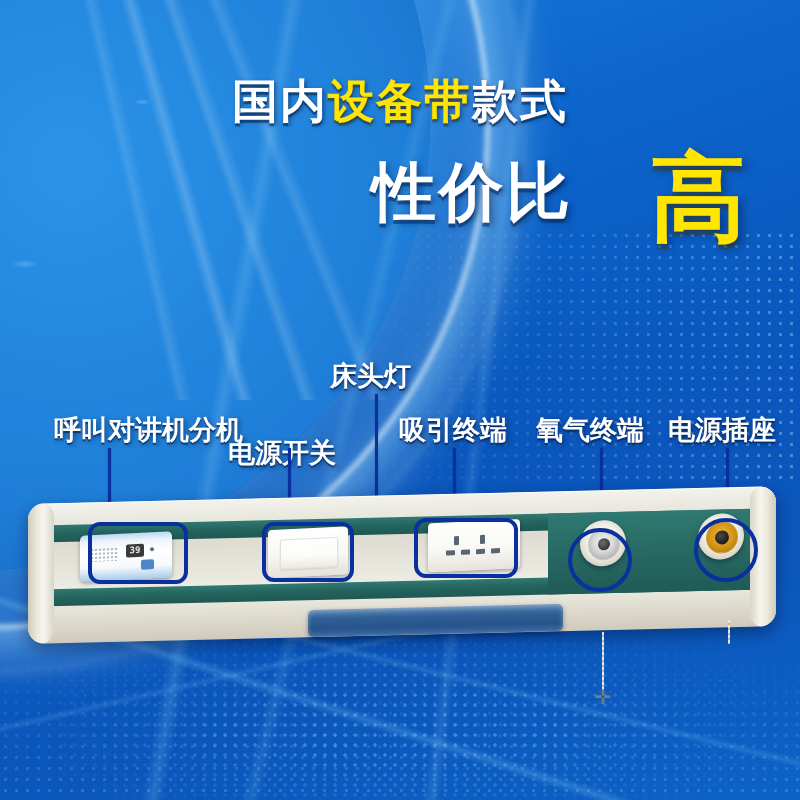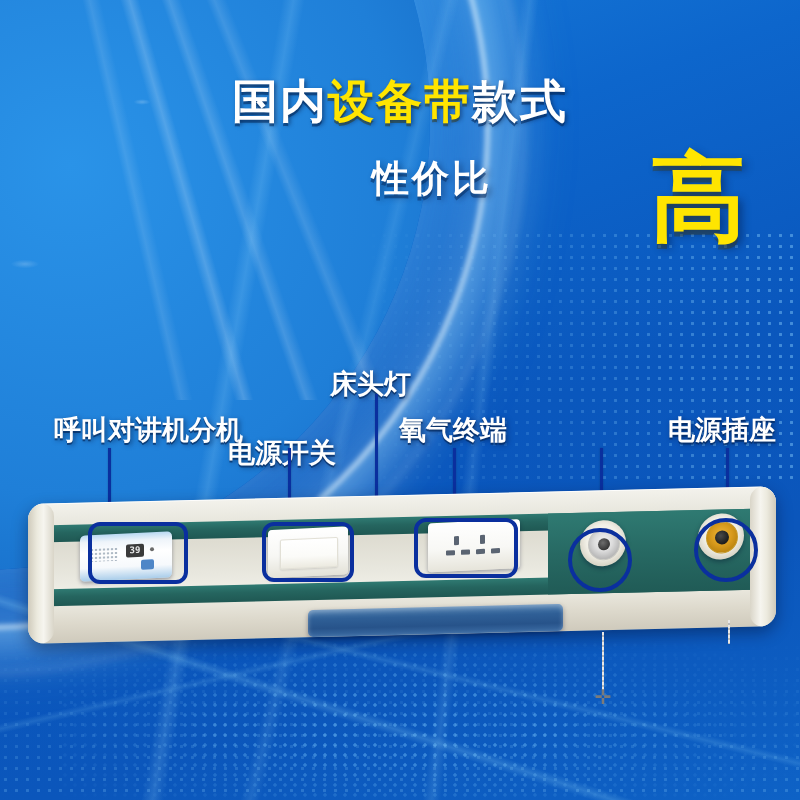--- a/index.html
+++ b/index.html
@@ -95,24 +95,23 @@
   .hl1{
     font-size:46px;font-weight:bold;letter-spacing:2px;line-height:1;
     color:#ffffff;
     text-shadow:0 3px 0 rgba(3,40,90,.55), 2px 2px 4px rgba(0,20,60,.5);
     white-space:nowrap;
   }
   .hl1 .y{color:#ffe500;text-shadow:0 3px 0 rgba(60,50,0,.45), 2px 2px 4px rgba(0,20,60,.45);text-align:center;}
   .hl2-row{position:absolute;left:0;top:160px;width:800px;}
   .hl2{
     position:absolute;left:372px;top:0;
-    font-size:37px;font-weight:bold;letter-spacing:3px;line-height:1;color:#fff;
+    font-size:64px;font-weight:bold;letter-spacing:3px;line-height:1;color:#fff;
     text-shadow:0 4px 0 rgba(3,40,90,.5), 3px 3px 6px rgba(0,20,60,.45);
     white-space:nowrap;
-    font-family:Liberation Serif, serif;
   }
   .hl-big{
     position:absolute;left:650px;top:-10px;
     font-size:96px;font-weight:bold;line-height:1;color:#ffe500;
     text-shadow:0 5px 0 rgba(70,55,0,.35), 4px 4px 9px rgba(0,20,60,.45);
   }
 
   
   .callout{position:absolute;white-space:nowrap;font-weight:bold;color:#ffffff;
     text-shadow:0 2px 0 rgba(4,38,88,.65), 2px 2px 5px rgba(0,20,60,.55);}
@@ -221,22 +220,23 @@
   <div class="headline">
     <div class="hl1"><span>国内</span><span class="y">设备带</span><span>款式</span></div>
   </div>
   <div class="hl2-row">
     <div class="hl2">性价比</div>
     <div class="hl-big">高</div>
   </div>
 
   <div class="callout" style="left:8px;top:412px;font-size:27px;padding-left:46px;">呼叫对讲机分机</div>
   <div class="callout" style="left:228px;top:435px;font-size:27px;">电源开关</div>
-  <div class="callout" style="left:330px;top:366px;font-size:27px;">床头灯</div>
-  <div class="callout" style="left:399px;top:412px;font-size:27px;">氧气终端</div>
+  <div class="callout" style="left:330px;top:358px;font-size:27px;">床头灯</div>
+  <div class="callout" style="left:399px;top:412px;font-size:27px;">吸引终端</div>
+  <div class="callout" style="left:536px;top:412px;font-size:27px;">氧气终端</div>
   <div class="callout" style="left:668px;top:412px;font-size:27px;">电源插座</div>
 
   <div class="c-line" style="left:108px;top:448px;height:84px;"></div>
   <div class="c-line" style="left:288px;top:448px;height:78px;"></div>
   <div class="c-line" style="left:375px;top:394px;height:214px;"></div>
   <div class="c-line" style="left:453px;top:448px;height:74px;"></div>
   <div class="c-line" style="left:600px;top:448px;height:72px;"></div>
   <div class="c-line" style="left:726px;top:448px;height:66px;"></div>
 
   <div id="panel">

